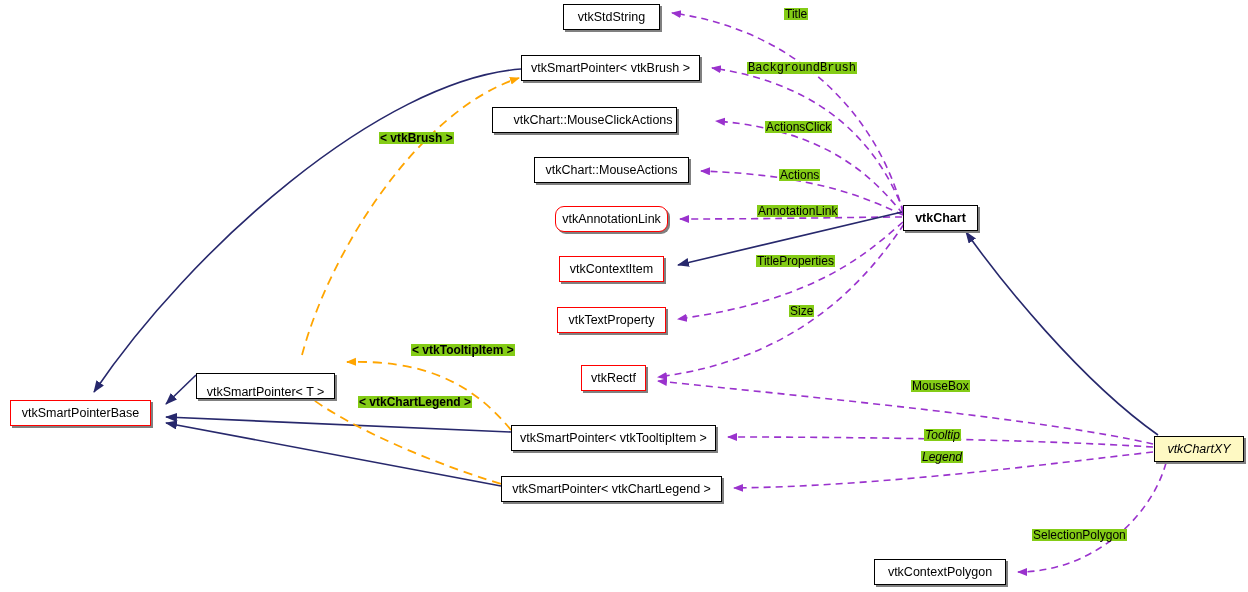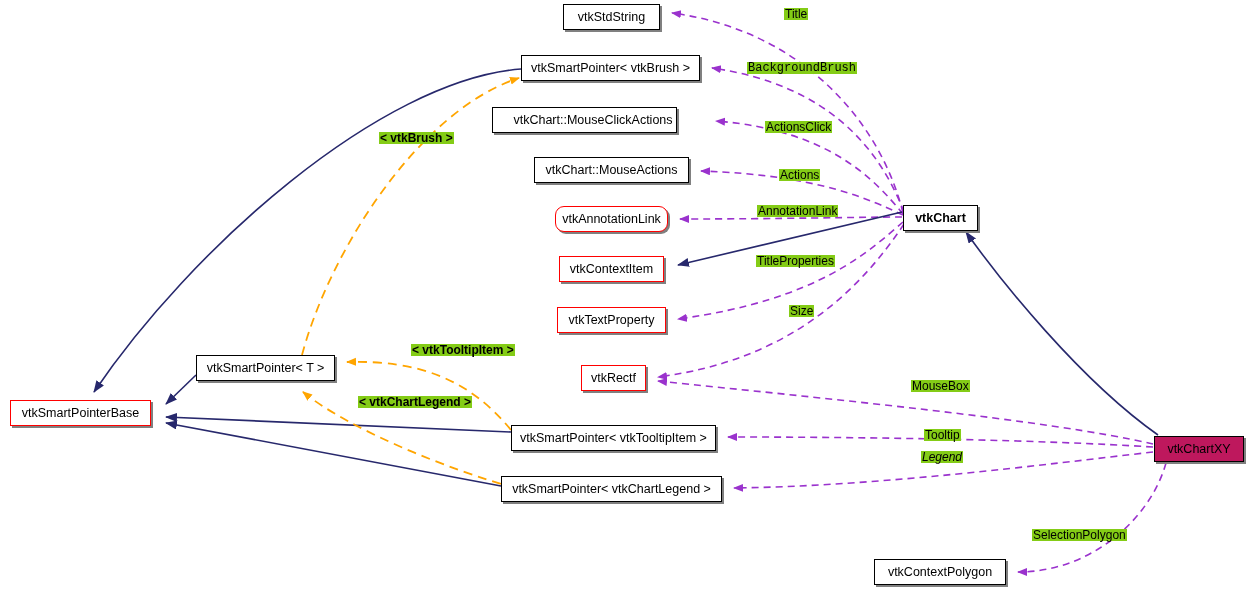--- a/index.html
+++ b/index.html
@@ -20,21 +20,21 @@
     color:#000000;
     font-size:12.5px;
     line-height:1;
     display:flex;align-items:center;justify-content:center;
     white-space:nowrap;
     box-shadow:2px 2px 0 #808080;
     padding:0 7px;
     height:26px;
   }
   .node.red{border-color:#ff0000;}
-  .node.focus{background:#be185d;border-color:#000000;}
+  .node.focus{background:#fef9c3;border-color:#000000;font-style:italic;}
 
   .elabel{
     position:absolute;
     font-size:12px;
     color:#000000;
     white-space:nowrap;
     background:#84cc16;
     line-height:1;
     padding:0 1px;
   }
@@ -126,21 +126,21 @@
       </div>
       <div class="node red" style="left: 559px; top: 256px; width: 105px;">
         <span>vtkContextItem</span>
       </div>
       <div class="node red" style="left: 557px; top: 307px; width: 109px;">
         <span>vtkTextProperty</span>
       </div>
       <div class="node red" style="left: 581px; top: 365px; width: 65px; text-align: center;">
         <span>vtkRectf</span>
       </div>
-      <div class="node" style="left: 196px; top: 355px; width: 139px;">
+      <div class="node" style="left: 196px; top: 373px; width: 139px; align-items: flex-end;">
         <span>vtkSmartPointer&lt; T &gt;</span>
       </div>
       <div class="node red" style="left: 10px; top: 400px; width: 141px;">
         <span>vtkSmartPointerBase</span>
       </div>
       <div class="node" style="left: 511px; top: 425px; width: 205px;">
         <span>vtkSmartPointer&lt; vtkTooltipItem &gt;</span>
       </div>
       <div class="node" style="left: 501px; top: 476px; width: 221px;">
         <span>vtkSmartPointer&lt; vtkChartLegend &gt;</span>
@@ -157,20 +157,20 @@
     </div>
   <div id="labels">
       <div class="elabel" style="left: 784px; top: 8px;">Title</div>
       <div class="elabel" style="left: 747px; top: 62px; font-family: Liberation Mono, monospace;">BackgroundBrush</div>
       <div class="elabel" style="left: 765px; top: 121px;">ActionsClick</div>
       <div class="elabel" style="left: 779px; top: 169px;">Actions</div>
       <div class="elabel" style="left: 757px; top: 205px;">AnnotationLink</div>
       <div class="elabel" style="left: 756px; top: 255px;">TitleProperties</div>
       <div class="elabel" style="left: 789px; top: 305px;">Size</div>
       <div class="elabel" style="left: 911px; top: 380px;">MouseBox</div>
-      <div class="elabel" style="left: 924px; top: 429px;">Tooltip</div>
+      <div class="elabel" style="left: 924px; top: 429px; font-style: italic;">Tooltip</div>
       <div class="elabel" style="left: 921px; top: 451px; font-style: italic;">Legend</div>
       <div class="elabel" style="left: 1032px; top: 529px;">SelectionPolygon</div>
       <div class="elabel tmpl" style="left: 379px; top: 132px;">&lt; vtkBrush &gt;</div>
       <div class="elabel tmpl" style="left: 364px; top: 344px; margin-left: 47px;">&lt; vtkTooltipItem &gt;</div>
       <div class="elabel tmpl" style="left: 358px; top: 396px;">&lt; vtkChartLegend &gt;</div>
     </div>
 </div>
 
 </body></html>

